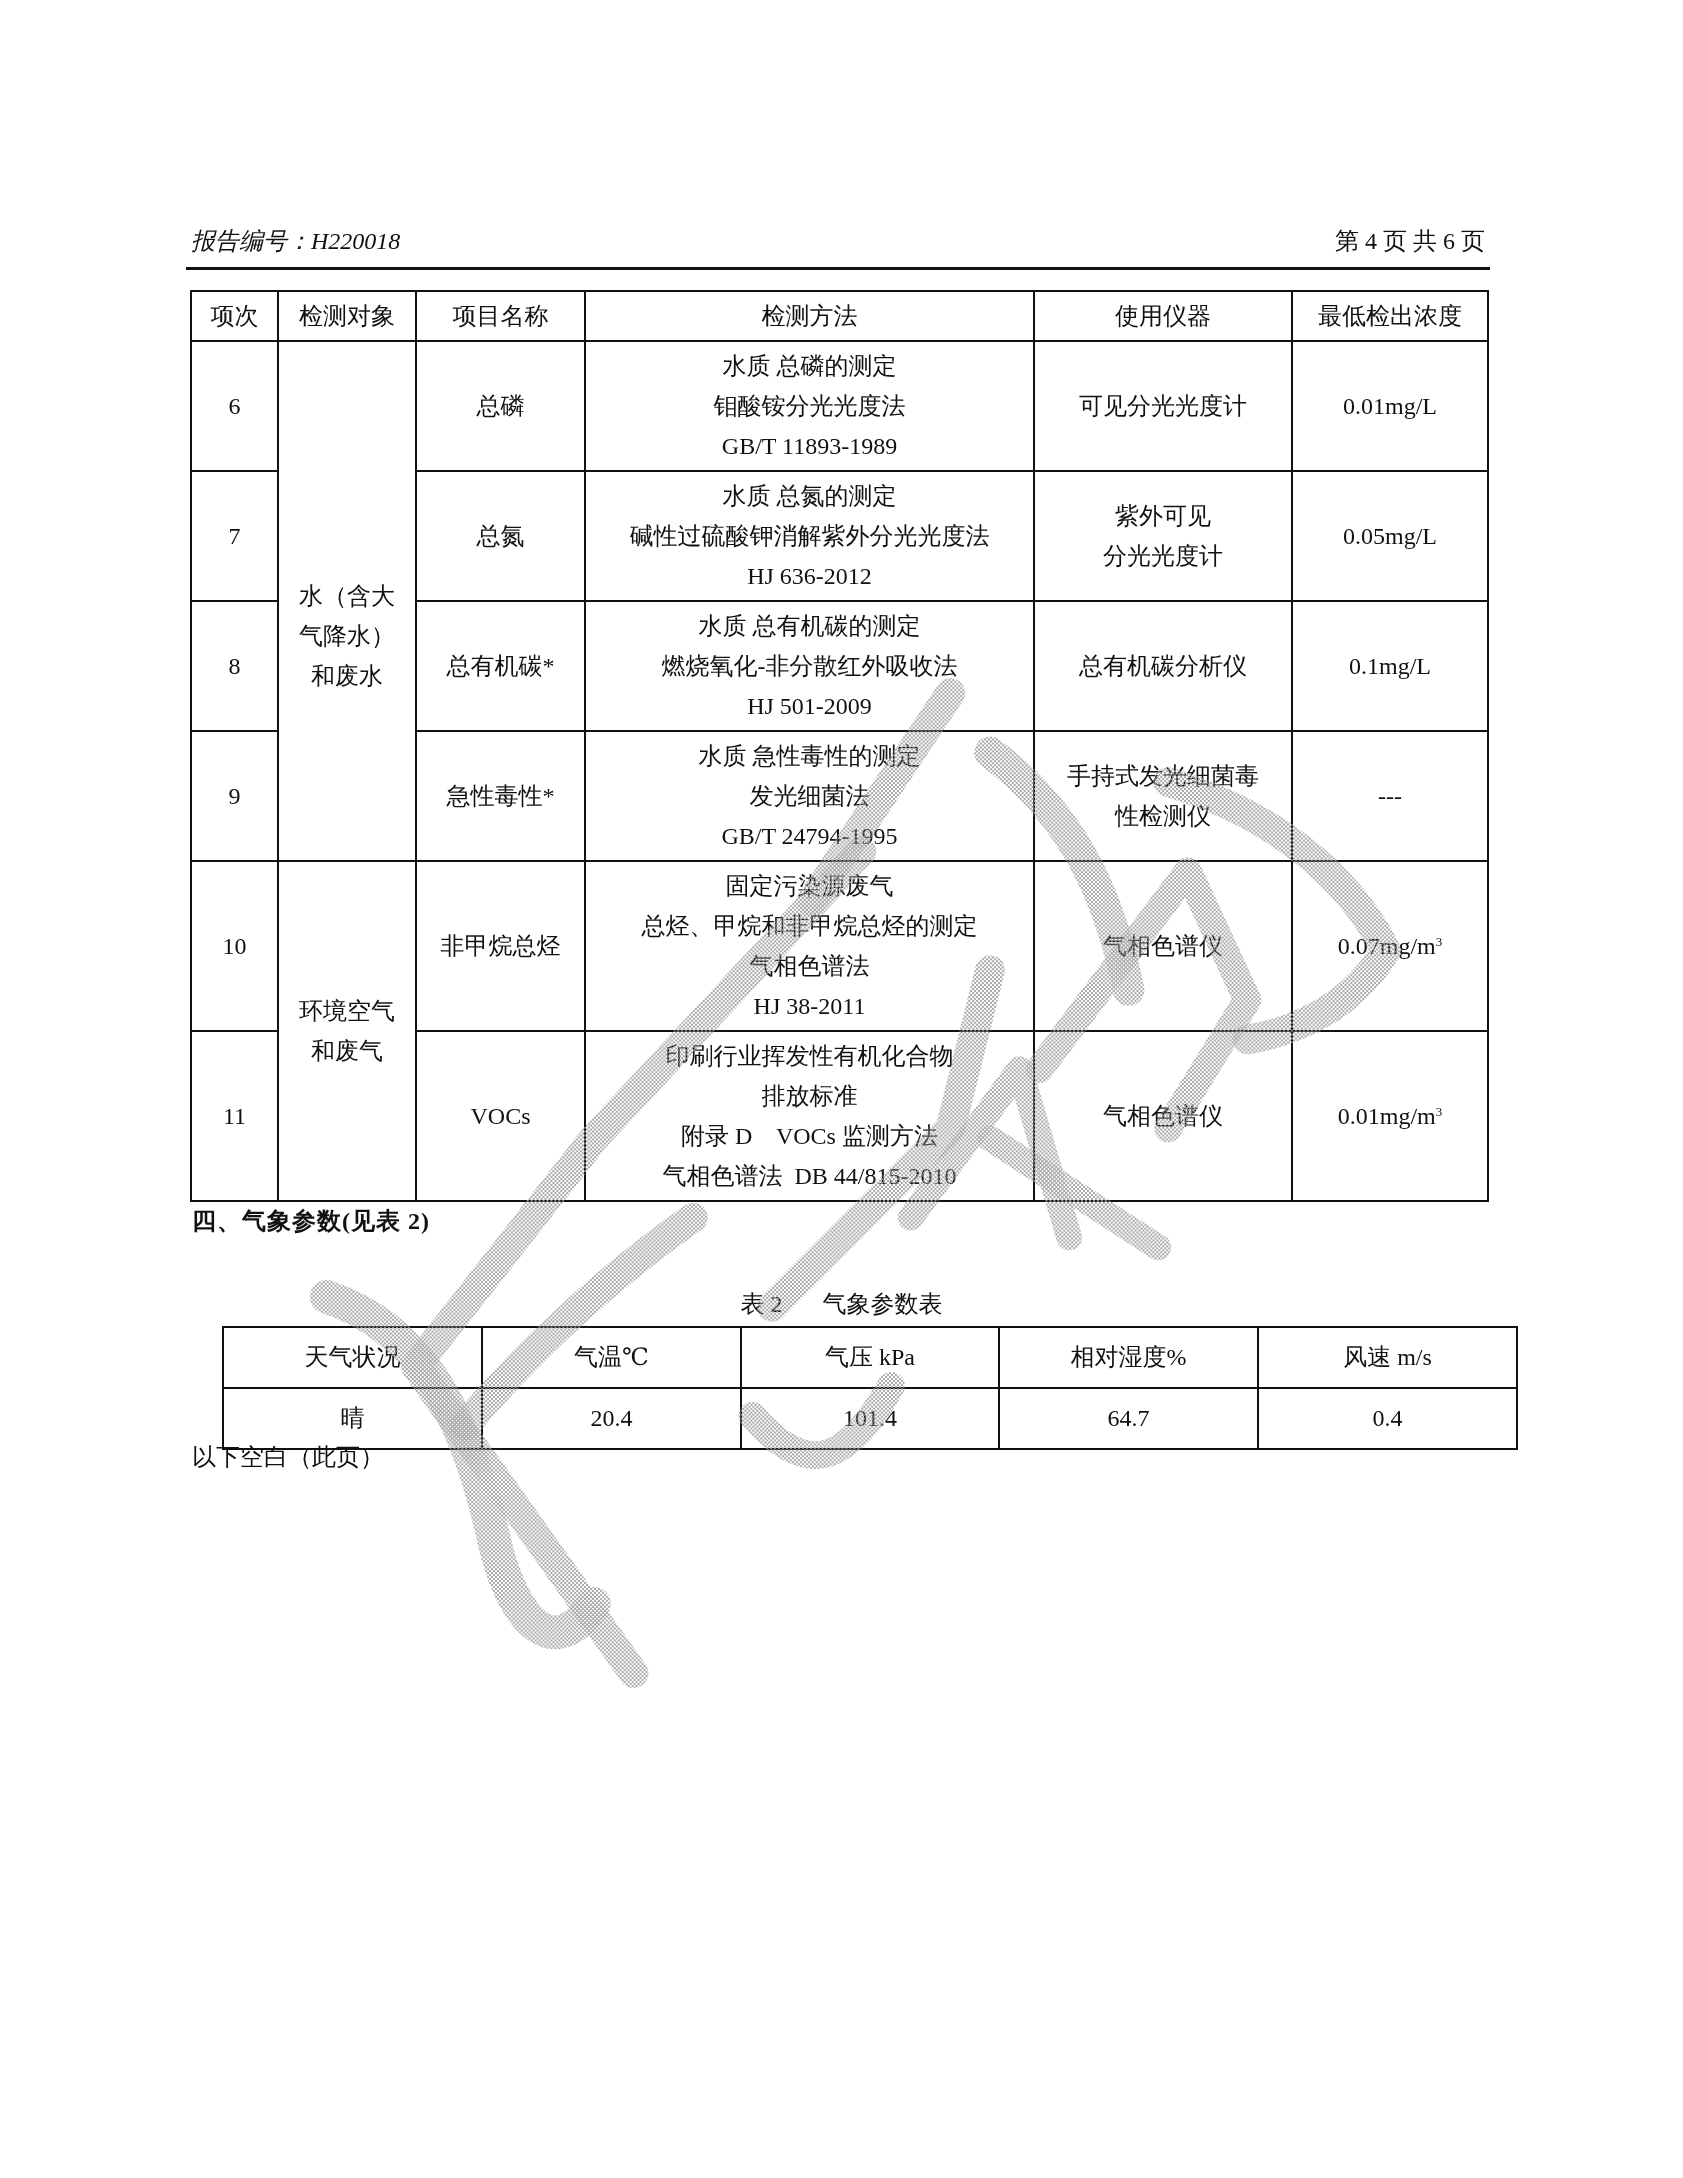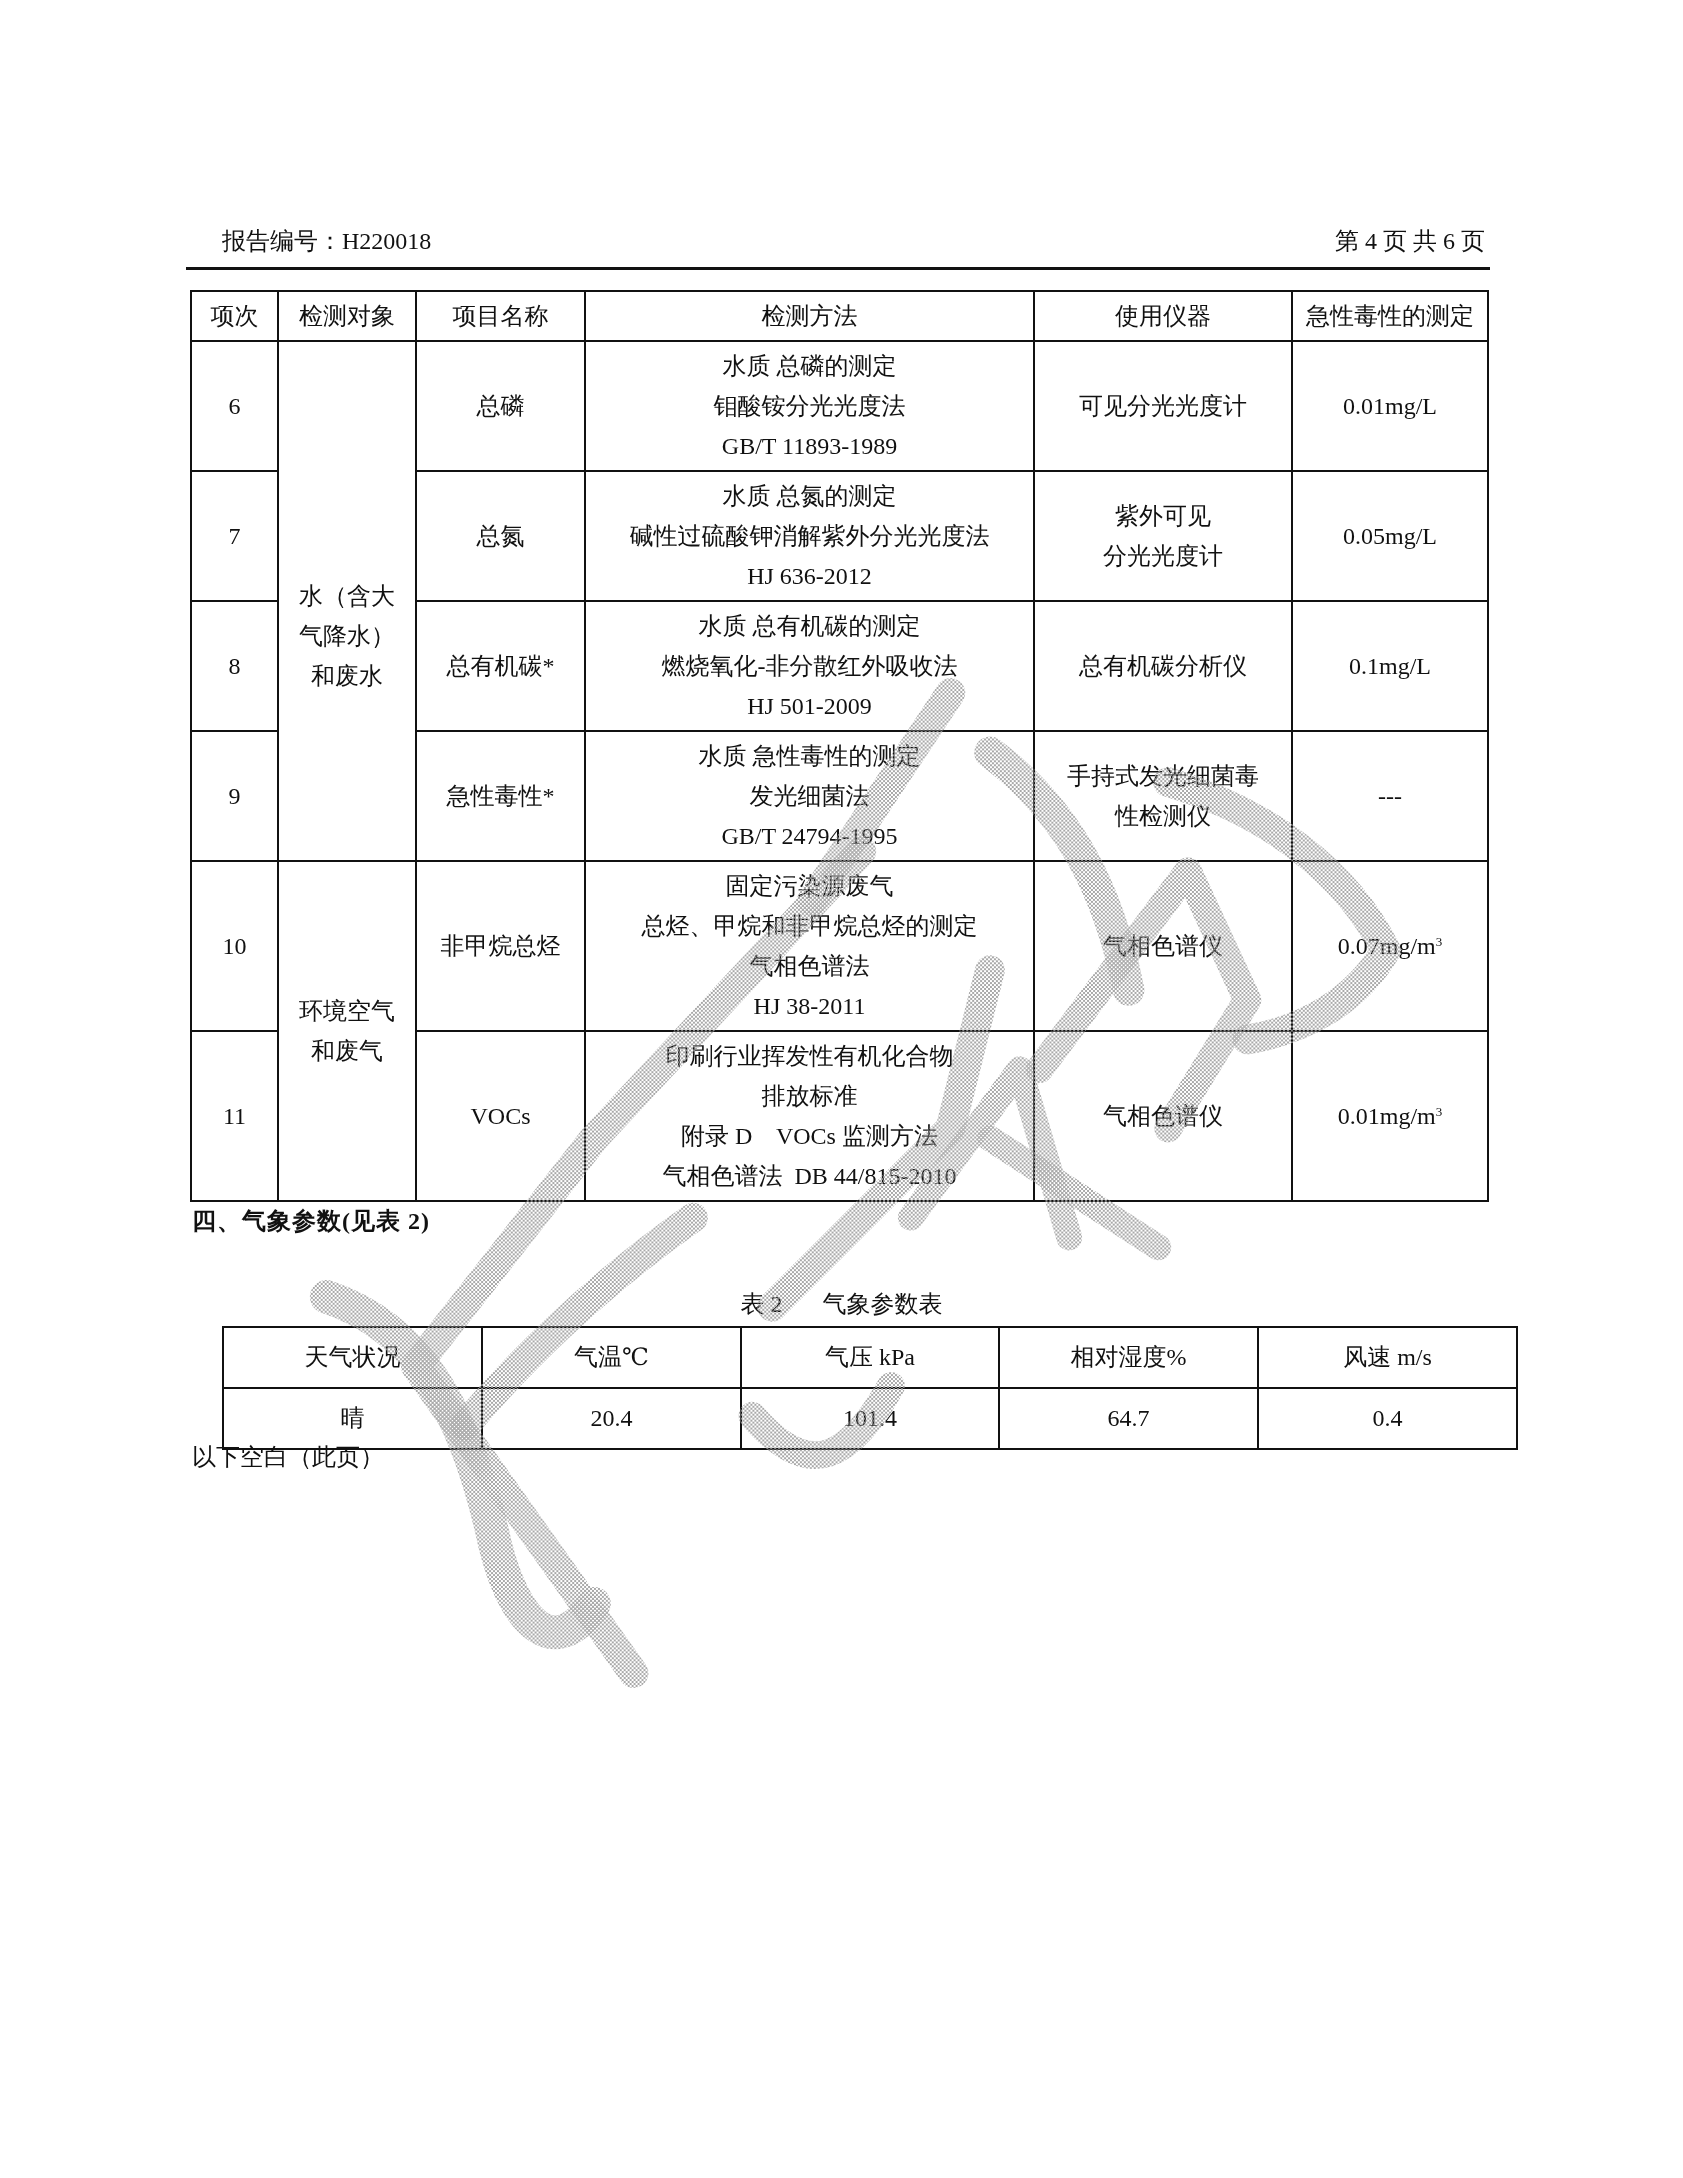--- a/index.html
+++ b/index.html
@@ -1,19 +1,19 @@
 <!DOCTYPE html>
 <html><head>
 <meta charset="utf-8">
 <style>
   html, body { margin:0; padding:0; background:#ffffff; }
   body { width:1683px; height:2178px; position:relative; overflow:hidden;
          font-family:"Liberation Serif","DejaVu Serif",serif; color:#111; }
   .hdr { position:absolute; top:224px; font-size:24px; line-height:34px; white-space:nowrap; }
-  .hdr-left { left:222px; }
+  .hdr-left { left:191px;font-style:italic; }
   .hdr-right { right:198px; }
   .rule { position:absolute; left:186px; width:1304px; top:267px; height:3px; background:#111; }
 
   table { border-collapse:collapse; position:absolute; table-layout:fixed; }
   td { border:2.5px solid #111; text-align:center; vertical-align:middle; padding:4px;
        font-size:24px; line-height:41px; }
   #t1 { left:190px; top:290px; width:1298px; }
   #t1 td { line-height:40px; }
   .c-line { display:block; white-space:nowrap; }
   .sup { font-size:13px; vertical-align:top; position:relative; top:-4px; }
@@ -45,21 +45,21 @@
       <col style="width:258px">
       <col style="width:196px">
   </colgroup>
   <tbody>
       <tr style="height:48px">
     <td>项次</td>
     <td>检测对象</td>
     <td>项目名称</td>
     <td>检测方法</td>
     <td>使用仪器</td>
-    <td>急性毒性的测定</td>
+    <td>最低检出浓度</td>
   </tr>
 
   <tr style="height:123px">
     <td>6</td>
     <td rowspan="4" style="line-height:40px;margin-left:16px;">
       <span class="c-line" style="padding-top:69px">水（含大</span>
       <span class="c-line">气降水）</span>
       <span class="c-line">和废水</span>
     </td>
     <td>总磷</td>

